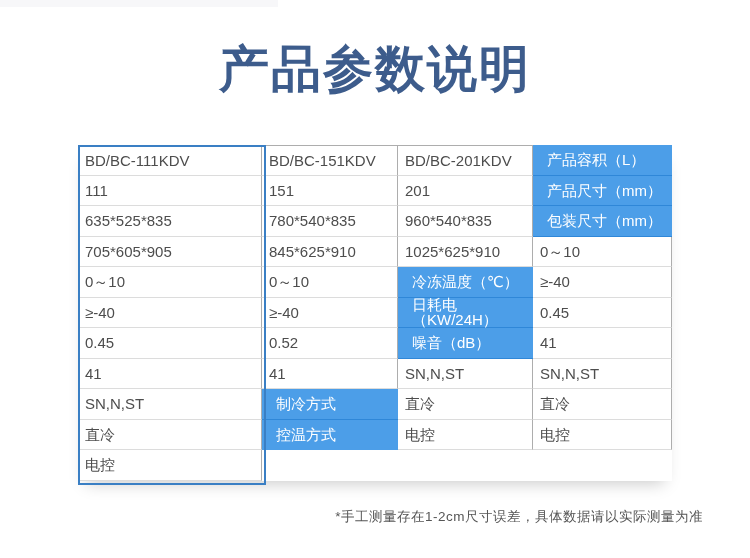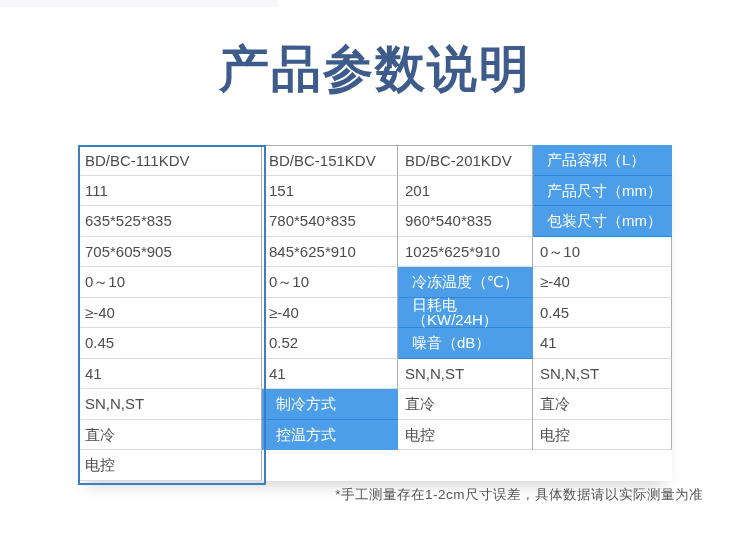--- a/index.html
+++ b/index.html
@@ -51,21 +51,21 @@
   .val {
     background: #ffffff;
     color: #4d4d4d;
     padding-left: 7px;
     border-right: 1px solid #adadad;
     border-bottom: 1px solid #dcdcdc;
   }
   .val.top { border-top: 1px solid #adadad; }
 
   .footnote {
-    position: absolute; top: 486px; right: 47px;
+    position: absolute; top: 508px; right: 47px;
     font-size: 13.5px; color: #565656; letter-spacing: 0.5px;
   }
 </style>
 </head>
 <body>
 
 <div class="stage">
   <div class="top-strip"></div>
 
   <h1 class="title">产品参数说明</h1>

